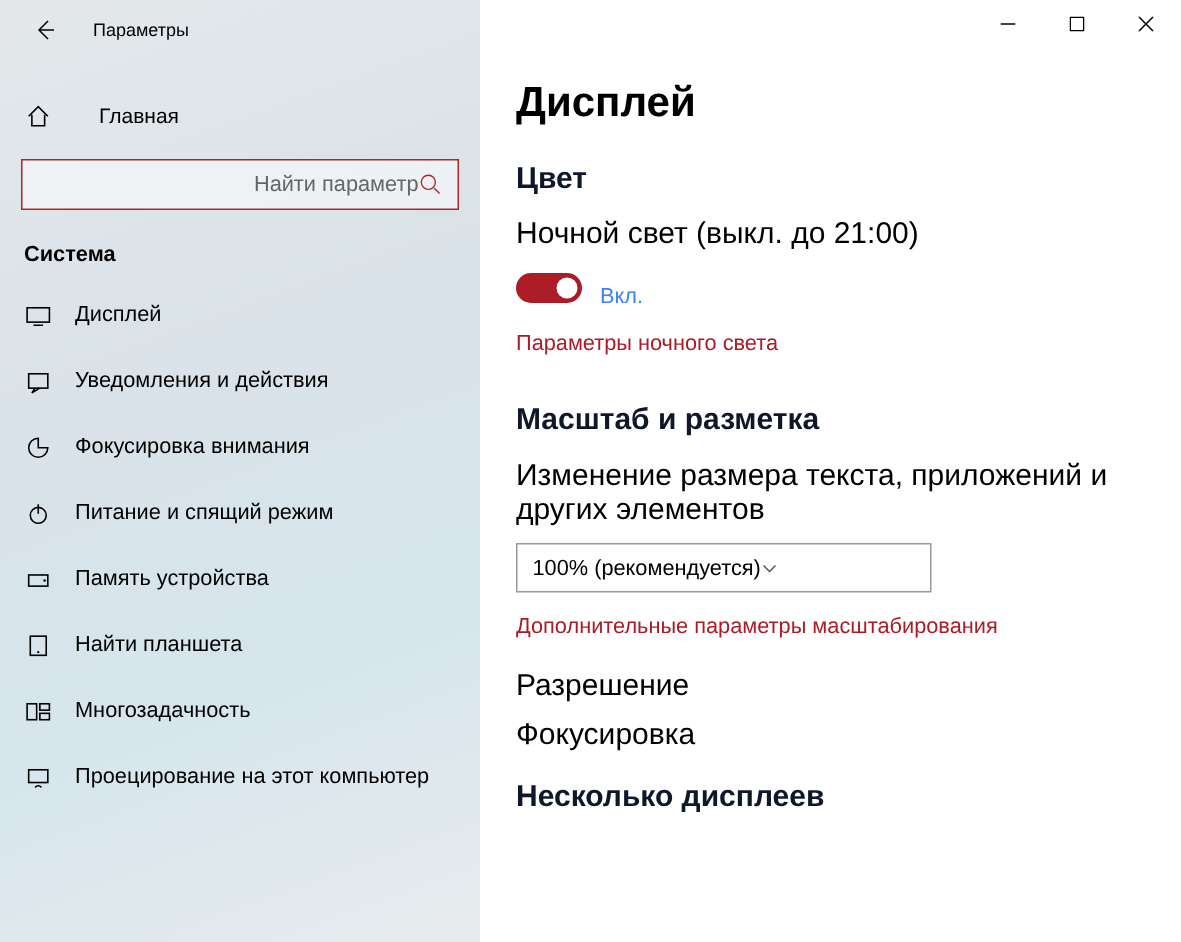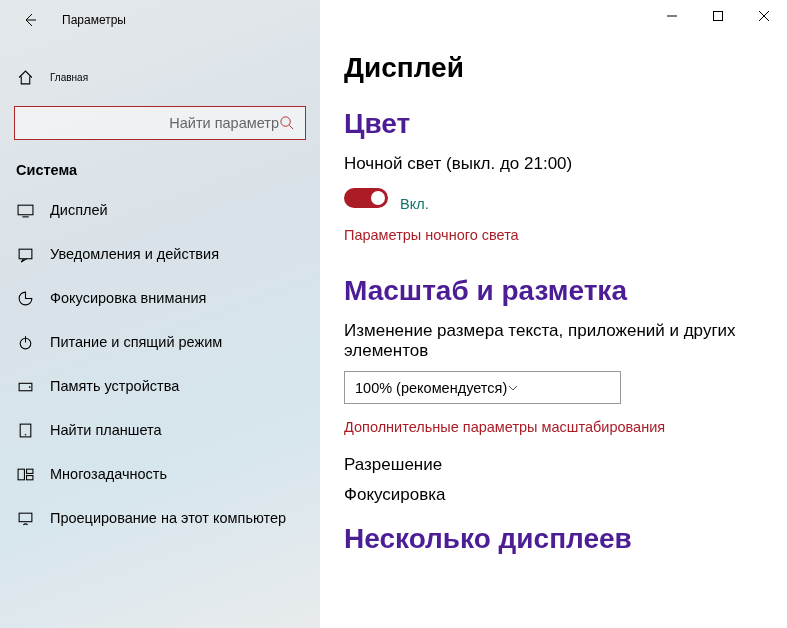--- a/index.html
+++ b/index.html
@@ -4,41 +4,41 @@
 <style>
 * { margin: 0; padding: 0; box-sizing: border-box; font-family: "Segoe UI", sans-serif; }
 html, body { width: 787px; height: 628px; overflow: hidden; background: #fff; }
 .app { display: flex; width: 100%; height: 100%; }
 .sidebar { width: 320px; height: 100%; background: linear-gradient(160deg, #e4e8eb 0%, #d9e2e8 40%, #d6e6ed 70%, #e8ebed 100%); display: flex; flex-direction: column; }
 .titlebar { display: flex; align-items: center; height: 40px; padding-left: 20px; }
 .back-btn { width: 20px; height: 20px; display: flex; align-items: center; justify-content: center; cursor: pointer; }
 .title { margin-left: 22px; font-size: 12px; color: #000; }
 .home-row { display: flex; align-items: center; padding: 12px 16px 12px 16px; margin-top: 16px; cursor: pointer; }
 .home-row .icon { width: 18px; height: 18px; display: flex; align-items: center; justify-content: center; }
-.home-row .label { margin-left: 16px; font-size: 10px; color: #000; }
+.home-row .label { margin-left: 32px; font-size: 14px; color: #000; }
 .search-box { margin: 8px 14px 12px 14px; border: 1px solid #b02626; background: rgba(255,255,255,0.5); height: 34px; display: flex; align-items: center; padding: 0 10px; }
 .search-box input { flex: 1; border: none; background: transparent; outline: none; font-size: 14.5px; color: #444; text-align: right; }
 .search-box input::placeholder { color: #666; }
 .search-box .sicon { width: 16px; height: 16px; color: #b02626; }
 .category { padding: 10px 16px 10px 16px; font-size: 14.5px; font-weight: 600; color: #000; }
 .navlist { flex: 1; overflow-y: auto; }
 .nav-item { display: flex; align-items: center; padding: 13px 16px; cursor: pointer; }
 .nav-item .icon { width: 18px; height: 18px; display: flex; align-items: center; justify-content: center; color: #000; }
 .nav-item .label { margin-left: 16px; font-size: 14.5px; color: #000; }
 .main { flex: 1; height: 100%; position: relative; background: #fff; }
 .winctrls { position: absolute; top: 0; right: 0; height: 32px; display: flex; }
 .winctrls .btn { width: 46px; height: 32px; display: flex; align-items: center; justify-content: center; cursor: pointer; }
 .content { padding: 52px 24px 20px 24px; overflow-y: auto; height: 100%; }
 .h1 { font-size: 28px; font-weight: 600; color: #000; margin-bottom: 24px; }
-.h2 { font-size: 28px; font-weight: 600; color: #4c1d95; margin-top: 18px; margin-bottom: 14px; }
-.body-text { font-size: 17px; color: #000; margin-bottom: 10px; }
+.h2 { font-size: 20px; font-weight: 600; color: #0f172a; margin-top: 18px; margin-bottom: 14px; }
+.body-text { font-size: 20px; color: #000; margin-bottom: 10px; }
 .toggle-row { display: flex; align-items: center; margin-bottom: 14px; }
 .toggle { width: 44px; height: 20px; border-radius: 10px; background: #ab1c26; position: relative; cursor: pointer; }
 .toggle .knob { position: absolute; right: 3px; top: 3px; width: 14px; height: 14px; border-radius: 50%; background: #fff; }
-.toggle-label { margin-left: 12px; font-size: 14.5px; color: #0f766e; margin-top: 12px; }
+.toggle-label { margin-left: 12px; font-size: 14.5px; color: #3b82f6; margin-top: 12px; }
 .link { font-size: 14.5px; color: #ab1c26; cursor: pointer; margin-bottom: 14px; display: inline-block; }
 .select { width: 277px; height: 33px; border: 1px solid #999; background: #fff; display: flex; align-items: center; justify-content: flex-start; padding: 0 10px; cursor: pointer; margin-bottom: 14px; }
 .select .val { font-size: 14.5px; color: #000; }
 .select .chev { width: 12px; height: 12px; }
 svg { display: block; }
 </style>
 </head>
 <body>
 
 <div class="app">

